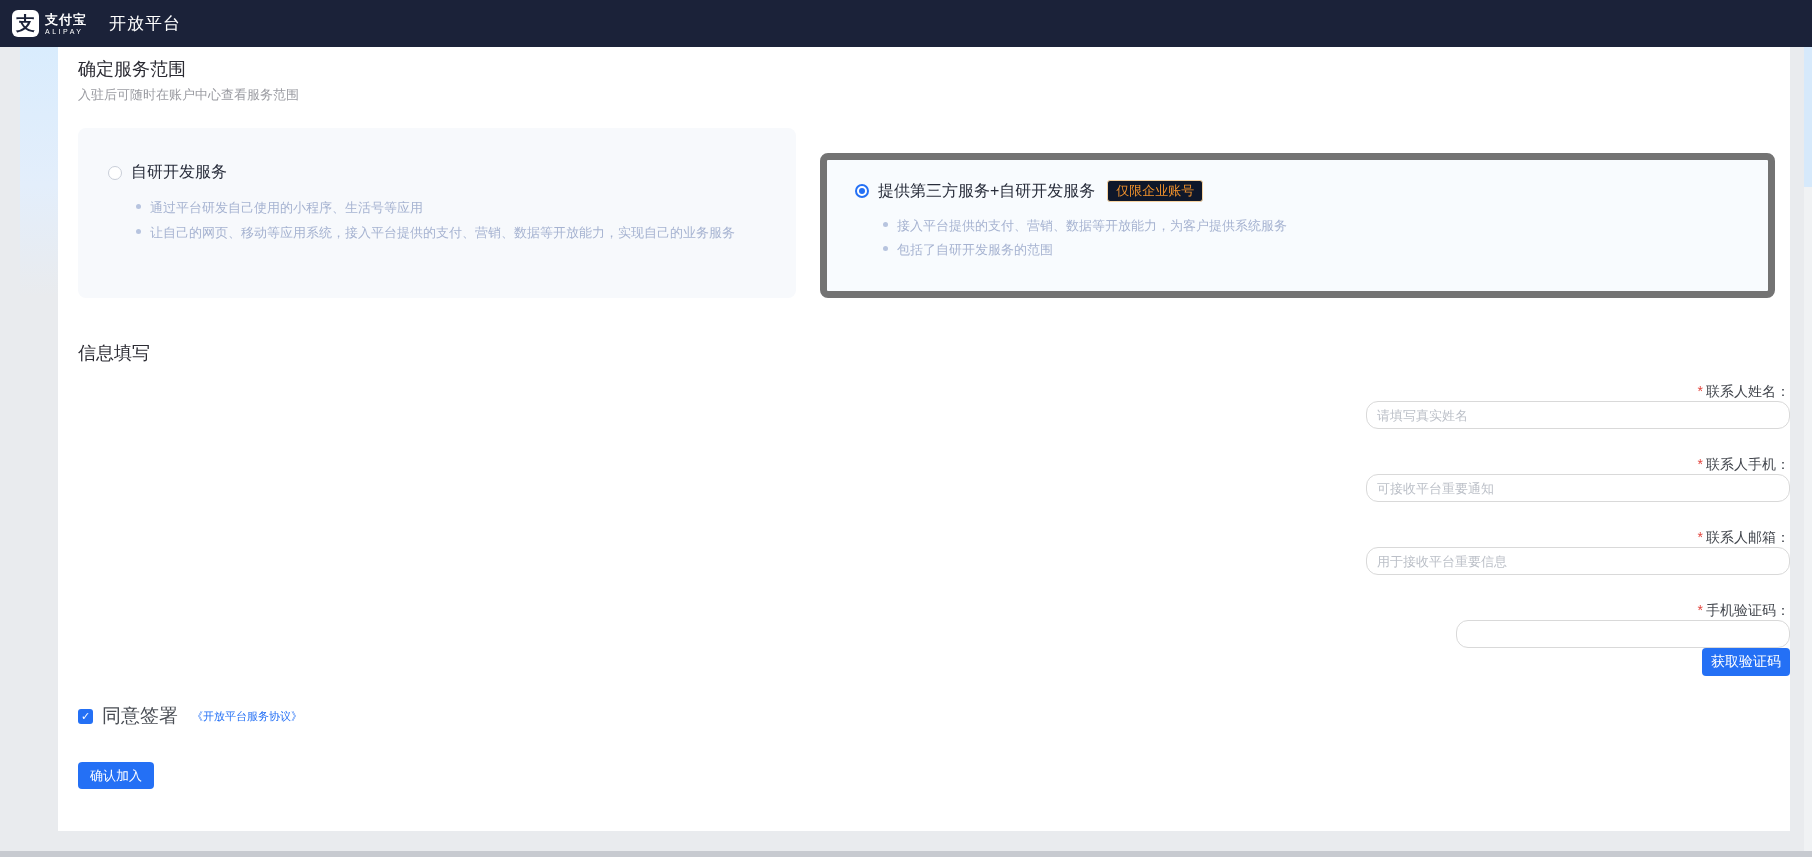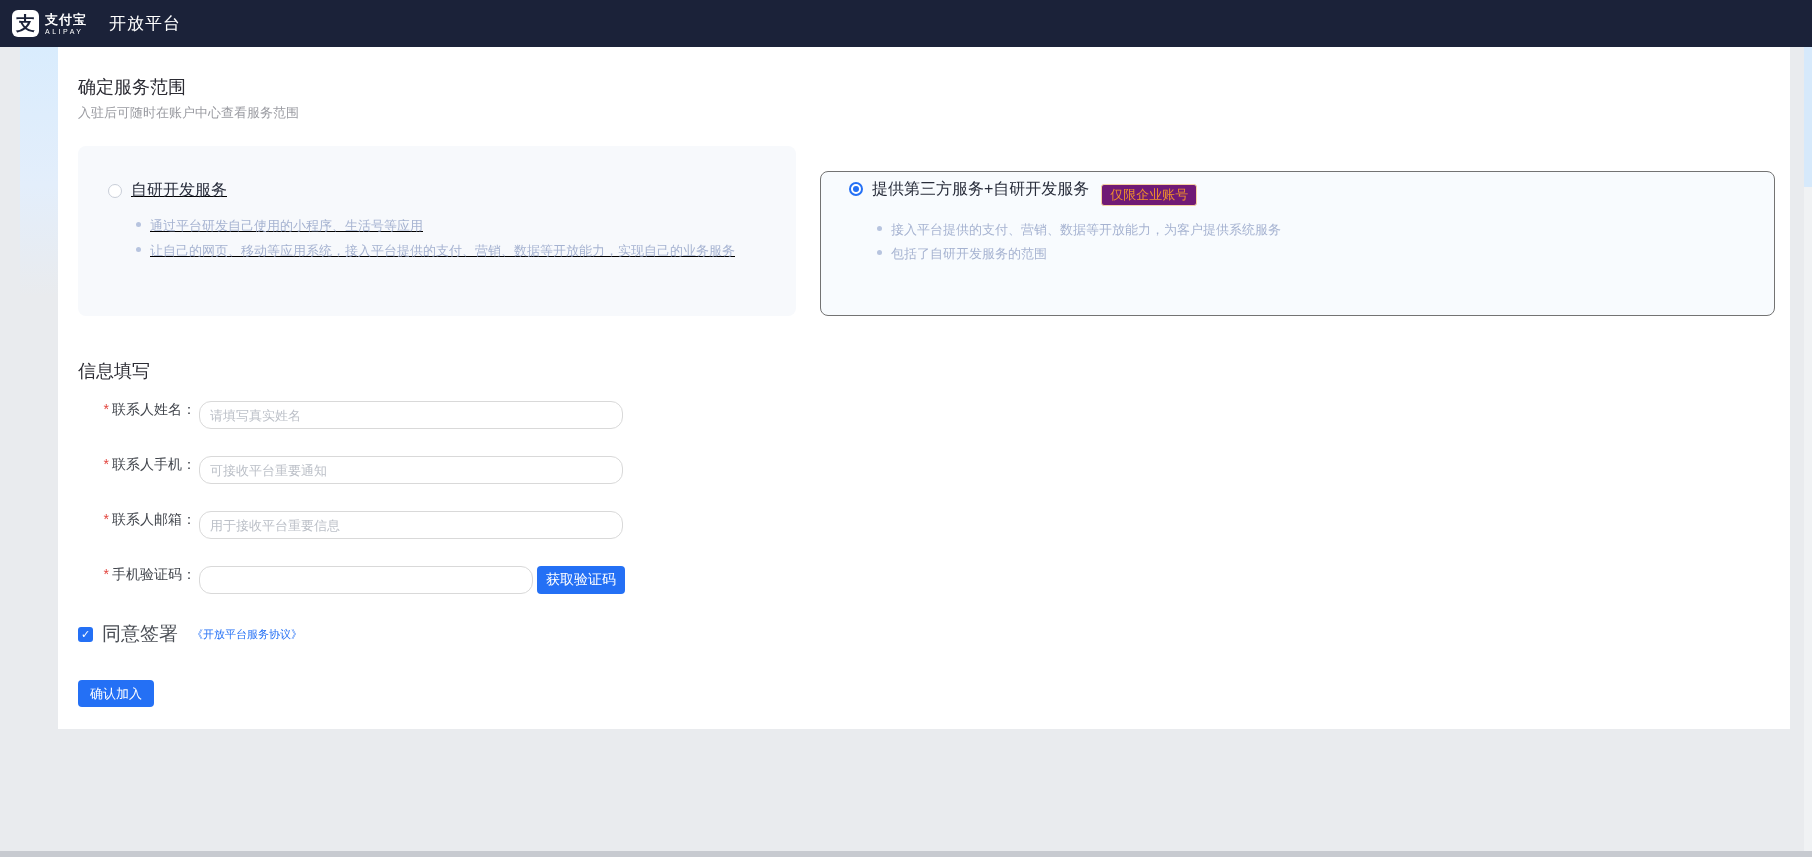--- a/index.html
+++ b/index.html
@@ -33,67 +33,67 @@
   .scrollbar {
     position:absolute; right:0; top:47px; width:8px; height:810px; background:#f0f2f4;
   }
   .scrollbar .thumb { width:8px; height:140px; background:#d6e9fb; }
   .bottom-edge {
     position:absolute; left:0; bottom:0; width:1812px; height:6px; background:#c7cad0;
   }
 
   
   .main-card {
-    position:absolute; left:58px; top:47px; width:1732px; height:682px;
+    position:absolute; left:58px; top:29px; width:1732px; height:802px;
     background:#ffffff; padding:28px 0 0 20px;
   }
   .section-title { font-size:18px; font-weight:500; color:#2b2b33; line-height:24px; }
   .section-sub   { font-size:13px; color:#9b9ca2; margin-top:5px; line-height:18px; }
 
   
   .cards-row { display:flex; margin-top:24px; }
   .opt-card { border-radius:8px; cursor:pointer; }
   .opt-card.self {
-    width:718px; height:170px; background:#f7f9fc; padding:34px 20px 0 30px;text-decoration:underline;
+    width:718px; height:170px; background:#f7f9fc; padding:34px 20px 0 30px;
   }
   .opt-card.third {
     width:955px; height:145px; margin-left:24px; margin-top:25px;
-    background:#f8fbfe; border:1px solid #737373; padding:0 20px 0 28px;
+    background:#f8fbfe; border:7px solid #737373; padding:20px 20px 0 28px;
   }
   .opt-head { display:flex; align-items:center; }
   .radio {
     width:14px; height:14px; border-radius:50%; background:#fff;
     border:1px solid #c9ced8; flex:0 0 auto; cursor:pointer;
   }
   .radio.checked {
     border:2px solid #2470f5; display:flex; align-items:center; justify-content:center;
   }
   .radio.checked::after {
     content:""; width:6px; height:6px; border-radius:50%; background:#2470f5;
   }
   .opt-title { font-size:16px; font-weight:500; color:#272c3a; margin-left:9px; }
   .badge {
-    margin-left:12px; font-size:13px; color:#f0912c; background:#701a75;
-    border:1px solid #f6d3a2; border-radius:3px; padding:1px 8px 2px; line-height:17px;margin-top:12px;
+    margin-left:12px; font-size:13px; color:#f0912c; background:#0f172a;
+    border:1px solid #f6d3a2; border-radius:3px; padding:1px 8px 2px; line-height:17px;
   }
   .opt-bullets { margin-top:12px; padding-left:28px; }
   .opt-bullets li {
     list-style:none; display:flex; align-items:baseline;
     font-size:13px; color:#a6b3d1; line-height:25px;
   }
   .opt-card.third .opt-bullets li { line-height:24px; }
   .bdot {
     width:5px; height:5px; border-radius:50%; background:#b7c4df;
     margin-right:9px; flex:0 0 auto; position:relative; top:-3px;
   }
 
   
   .form-title { margin-top:43px; }
   .form-area { margin-top:18px; }
-  .form-row { display:flex; align-items:flex-start; margin-bottom:27px; }
+  .form-row { display:flex; align-items:flex-end; margin-bottom:27px;flex-direction:column; }
   .form-label {
     width:118px; text-align:right; font-size:14px; color:#42464d; flex:0 0 auto;
   }
   .req { color:#e2433c; margin-right:3px; font-size:14px; }
   .txt-input {
     margin-left:3px; width:424px; height:28px; border:1px solid #d9d9d9; border-radius:12px;
     padding:0 10px; font-size:13px; color:#333; background:#fff; outline:none;
     font-family:"Liberation Sans","DejaVu Sans",sans-serif;
   }
   .txt-input::placeholder { color:#bcc0c8; }

